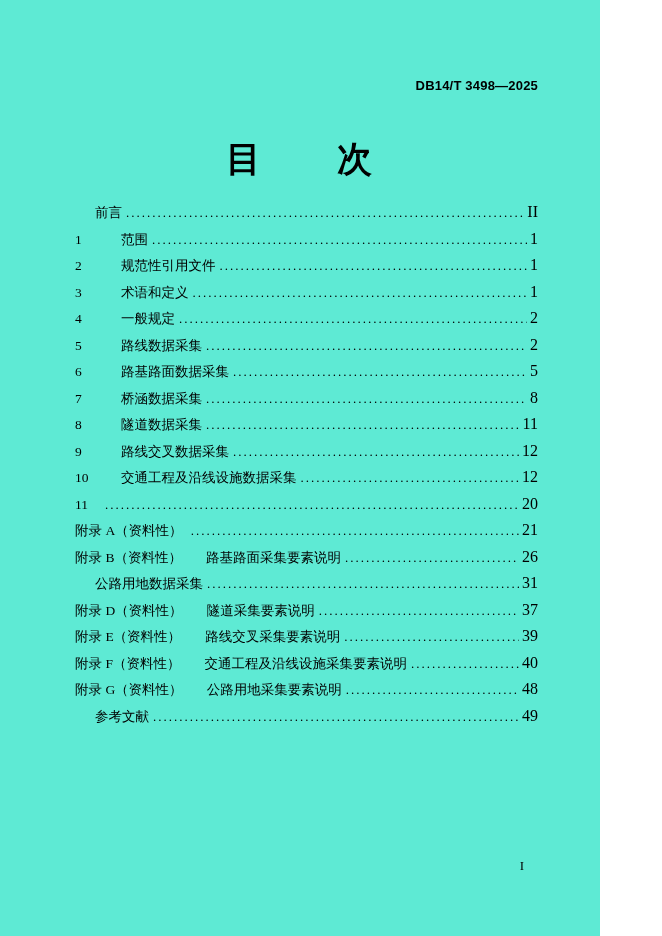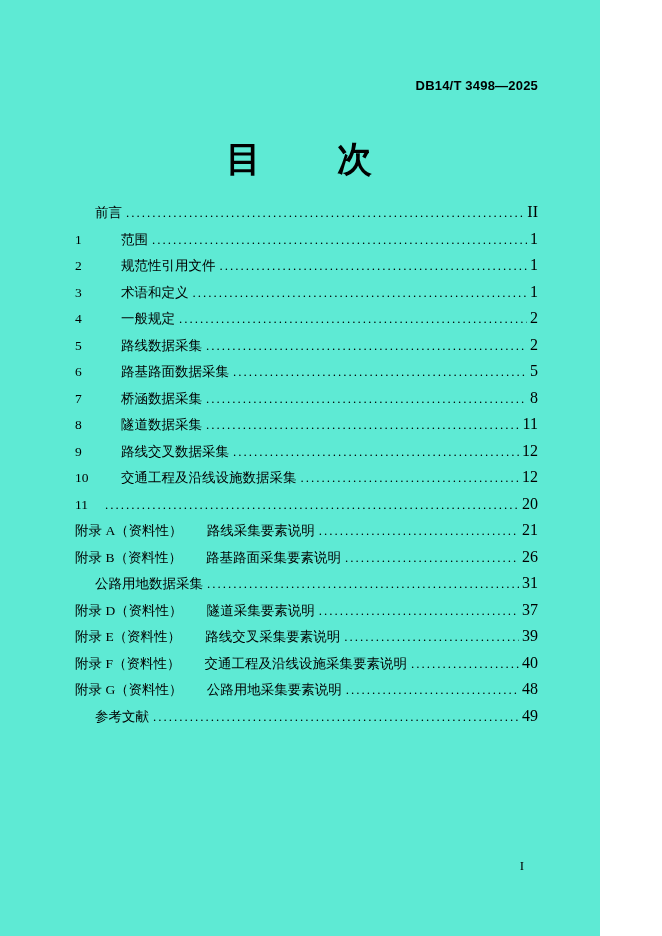--- a/index.html
+++ b/index.html
@@ -158,21 +158,20 @@
         <span class="toc-leader">............................................................................................................................................................................................................................</span>
         <span class="toc-page">12</span>
       </div>
       <div class="toc-row clause">
         <span class="toc-prefix">11</span>
         <span class="toc-leader">............................................................................................................................................................................................................................</span>
         <span class="toc-page">20</span>
       </div>
       <div class="toc-row appendix">
         <span class="toc-prefix">附录 A（资料性）</span>
-        <span class="toc-label">路线采集要素说明</span>
         <span class="toc-leader">............................................................................................................................................................................................................................</span>
         <span class="toc-page">21</span>
       </div>
       <div class="toc-row appendix">
         <span class="toc-prefix">附录 B（资料性）</span>
         <span class="toc-label">路基路面采集要素说明</span>
         <span class="toc-leader">............................................................................................................................................................................................................................</span>
         <span class="toc-page">26</span>
       </div>
       <div class="toc-row appendix">

